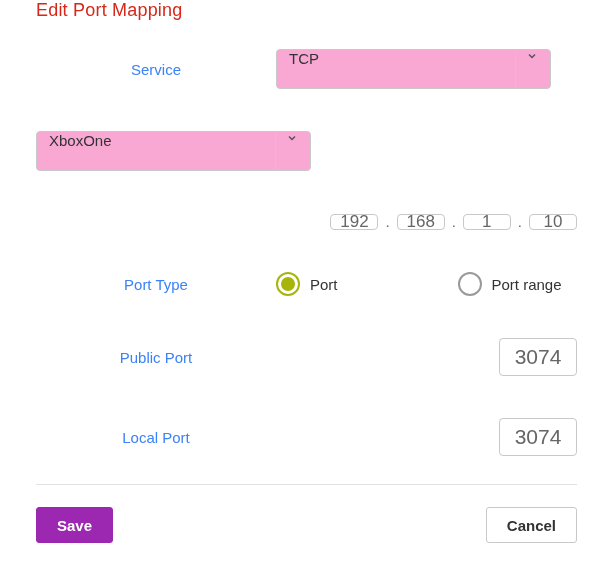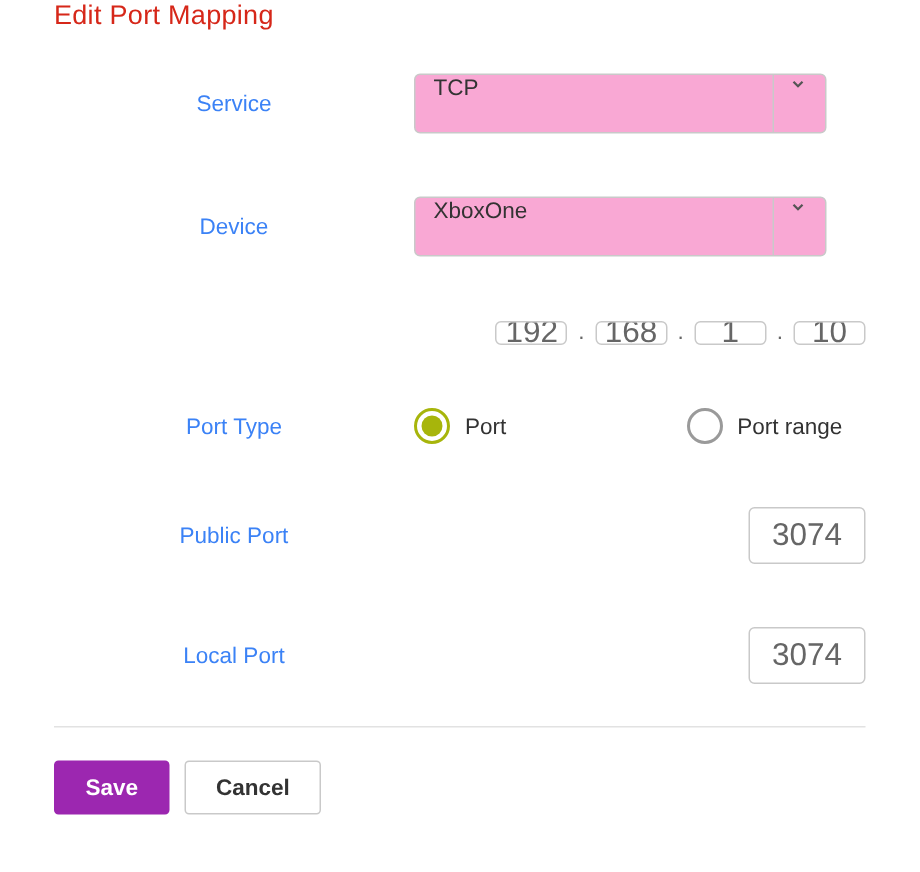--- a/index.html
+++ b/index.html
@@ -70,21 +70,21 @@
     display: flex;
     align-items: center;
     gap: 6px;
   }
   .ip-octet {
     width: 48px;
     height: 16px;
     border: 1px solid #c9c9c9;
     border-radius: 4px;
     text-align: center;
-    font-size: 21px;
+    font-size: 17px;
     color: #666;
     background: #fff;
   }
   .dot {
     color: #666;
     font-size: 15px;
     padding: 0 1px;
   }
   .radio-group {
     display: flex;
@@ -129,21 +129,21 @@
     color: #666;
     background: #fff;
   }
   .hr {
     border: none;
     border-top: 1px solid #e2e2e2;
     margin: 0 0 22px 0;
   }
   .actions {
     display: flex;
-    justify-content: flex-start;
+    justify-content: space-between;
     gap: 10px;
   }
   .btn {
     height: 36px;
     padding: 0 20px;
     border-radius: 3px;
     font-size: 15px;
     cursor: pointer;
   }
   .btn-primary {
@@ -178,21 +178,20 @@
         <span class="value">TCP</span>
         <span class="divider"></span>
         <svg class="chevron-down" viewBox="0 0 24 24" fill="none" stroke="#555" stroke-width="3">
             <polyline points="6 9 12 15 18 9"></polyline>
           </svg>
       </div>
     </div>
   </div>
 
   <div class="row">
-    <div class="label">Device</div>
     <div class="control">
       <div class="select">
         <span class="value">XboxOne</span>
         <span class="divider"></span>
         <svg class="chevron-down" viewBox="0 0 24 24" fill="none" stroke="#555" stroke-width="3">
             <polyline points="6 9 12 15 18 9"></polyline>
           </svg>
       </div>
     </div>
   </div>

